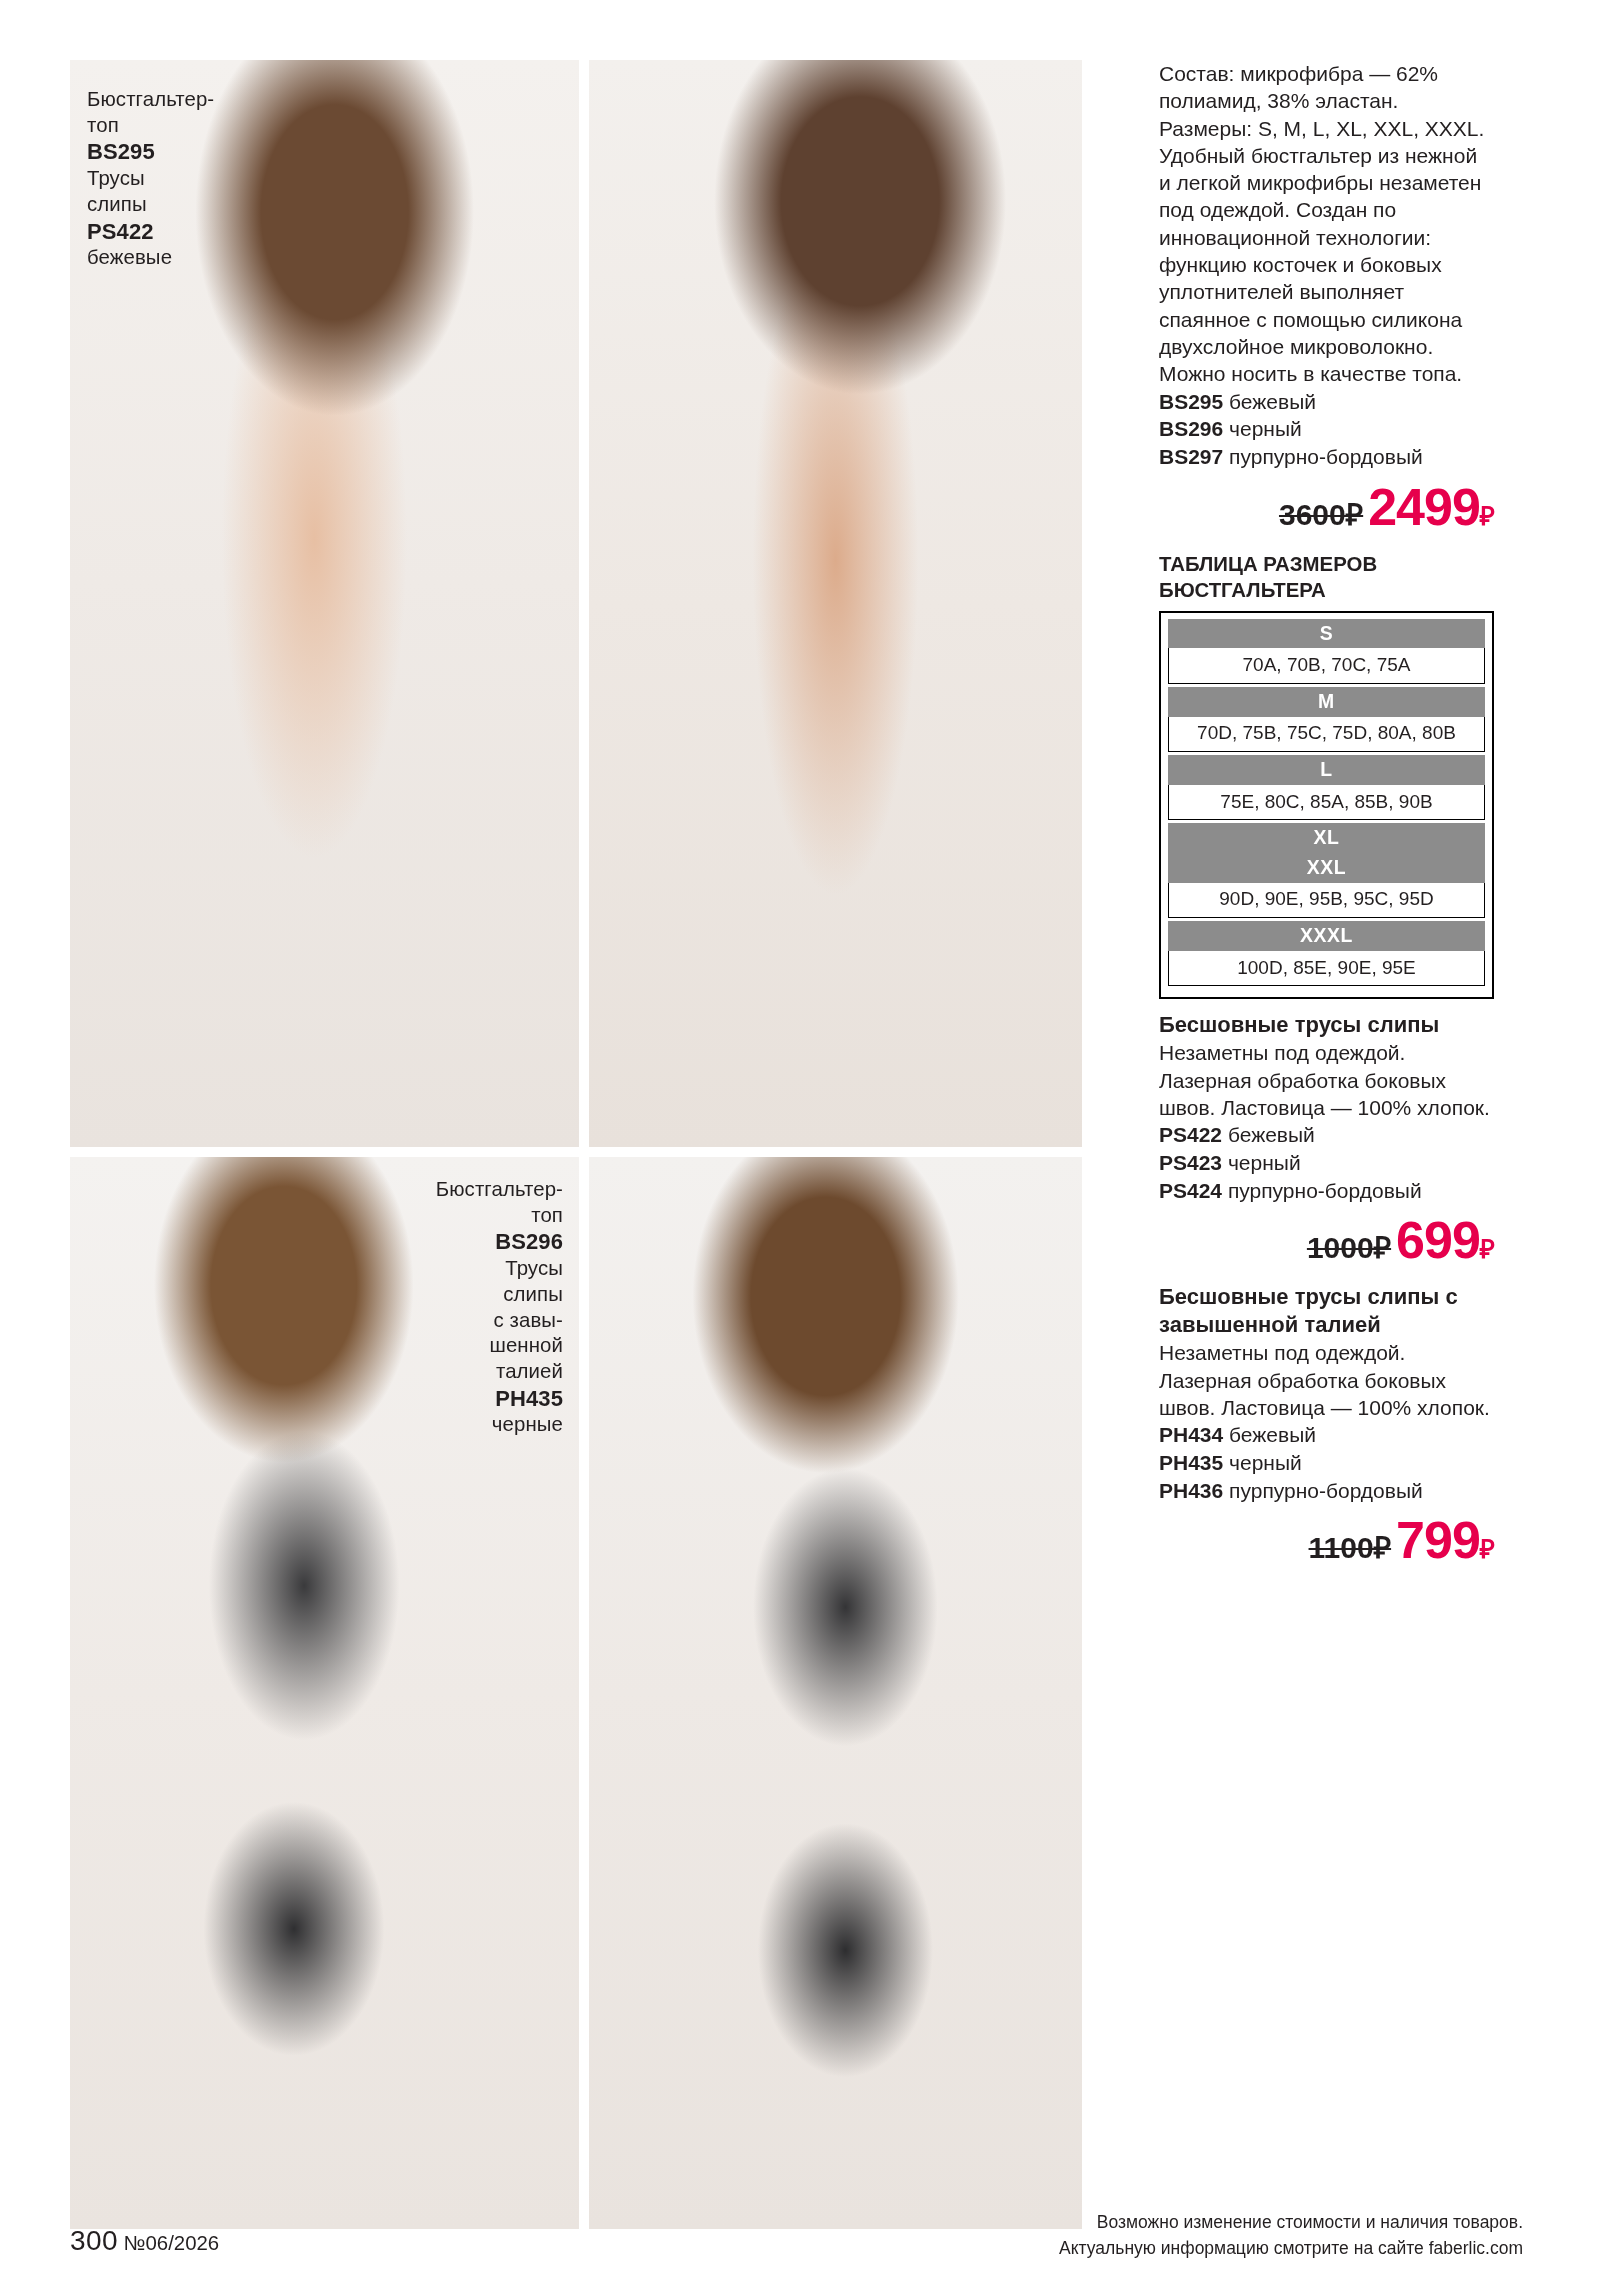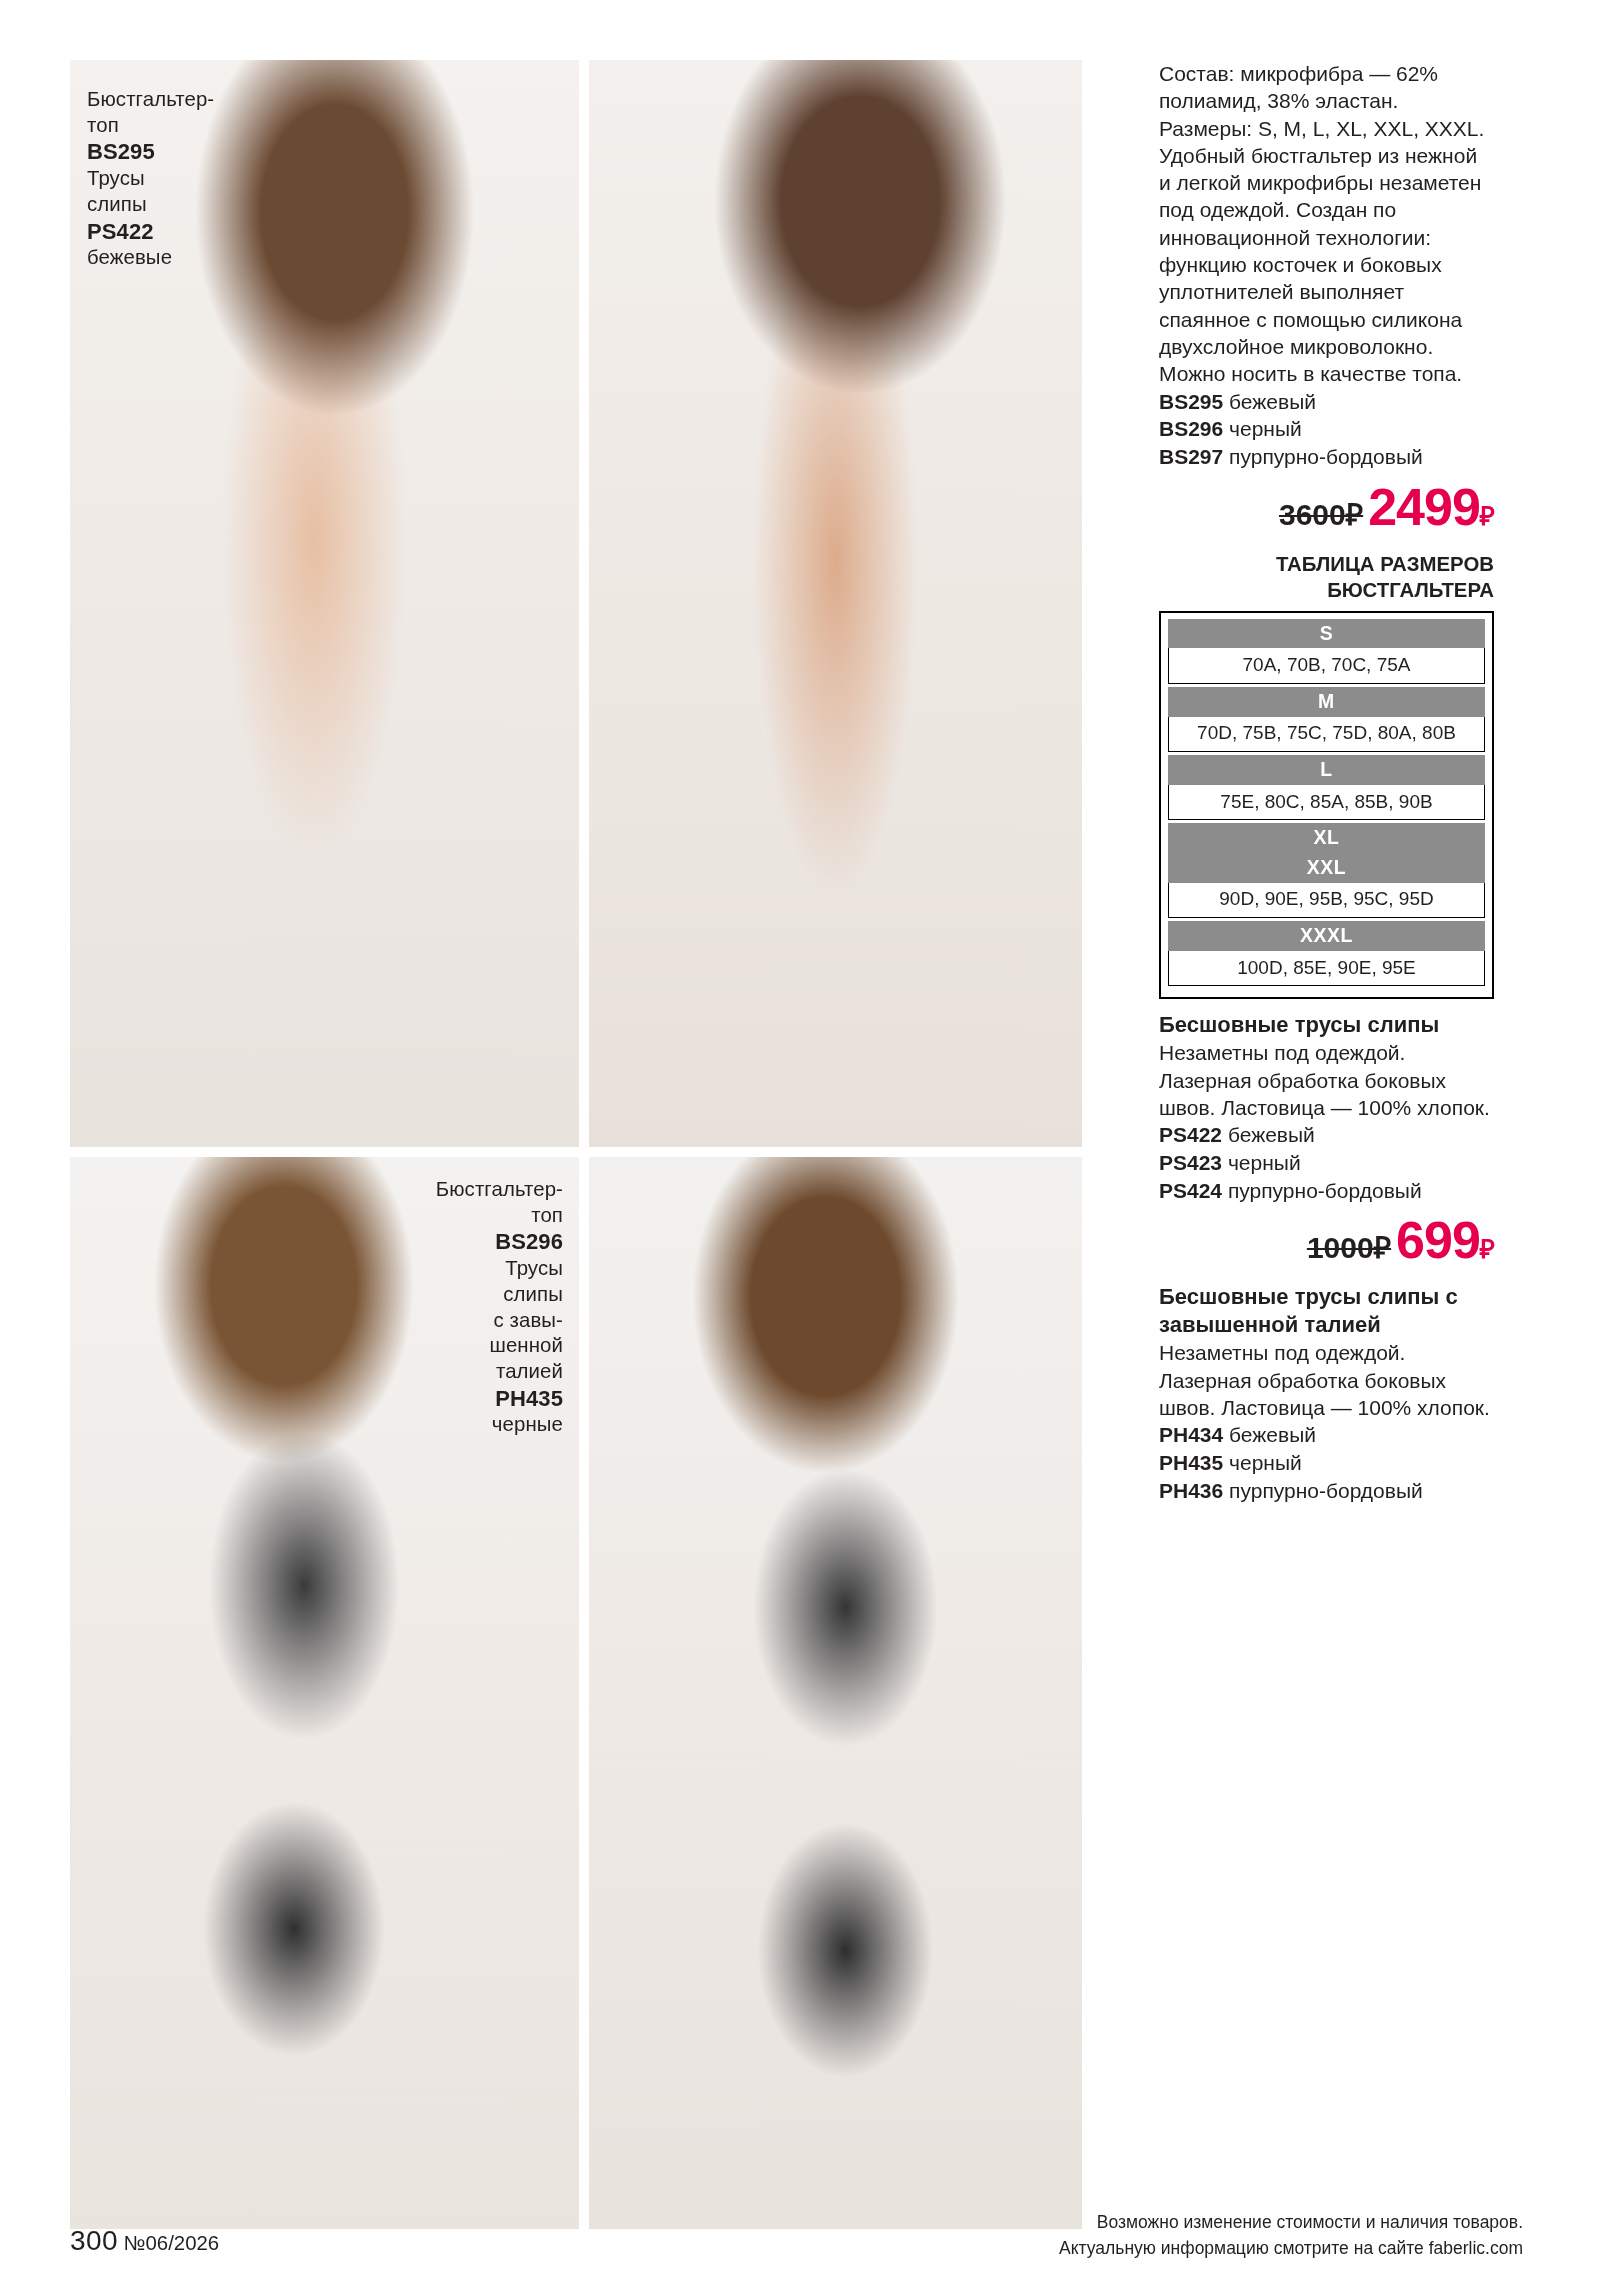--- a/index.html
+++ b/index.html
@@ -115,21 +115,21 @@
     color: #e6004c;
     letter-spacing: -1px;
   }
   .price-new .cur {
     font-size: 26px;
     vertical-align: baseline;
   }
 
   
   .sizetable-title {
-    text-align: right;
+    text-align: left;
     font-weight: bold;
     font-size: 20.4px;
     line-height: 1.25;
     margin: 15.5px 0 7.8px 0;
   }
   .sizetable {
     border: 2.9px solid #000;
     padding: 5.8px 6.8px 7.8px 6.8px;
   }
   .st-head {
@@ -293,20 +293,24 @@
   </div>
   <div class="codeline">
     <b>PH435</b>
     <span>черный</span>
   </div>
   <div class="codeline">
     <b>PH436</b>
     <span>пурпурно-бордовый</span>
   </div>
 
+  <div class="price-row">
+    <span class="price-old">1100₽</span>
+    <span class="price-new"><span>799</span><span class="cur">₽</span></span>
+  </div>
 
 </div>
 
 <div class="footer-left">
   <span class="pg">300</span>
   <span>№06/2026</span>
 </div>
 
 <div class="footer-right">
   <div>Возможно изменение стоимости и наличия товаров.</div>

